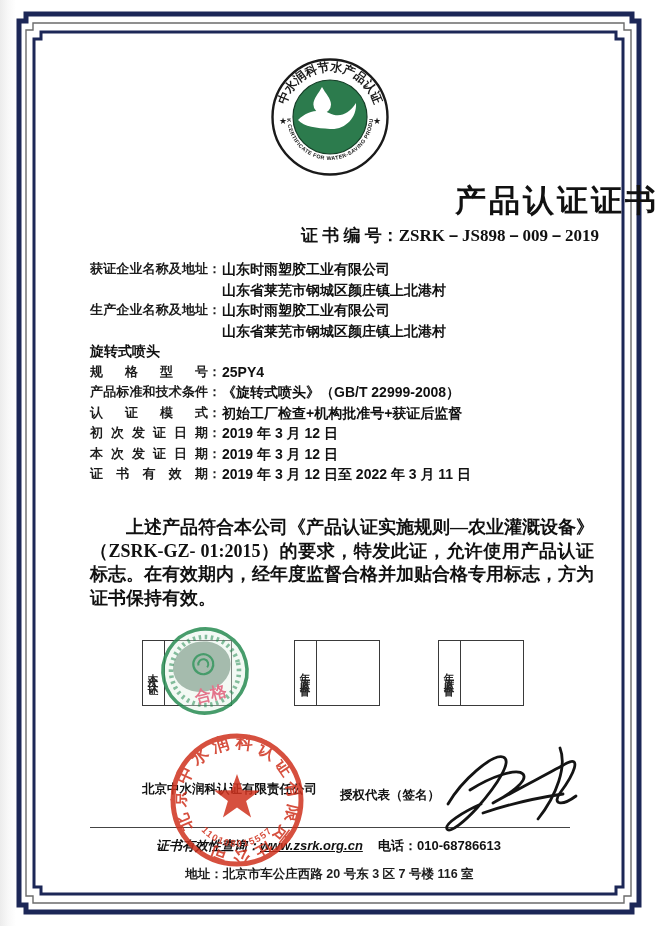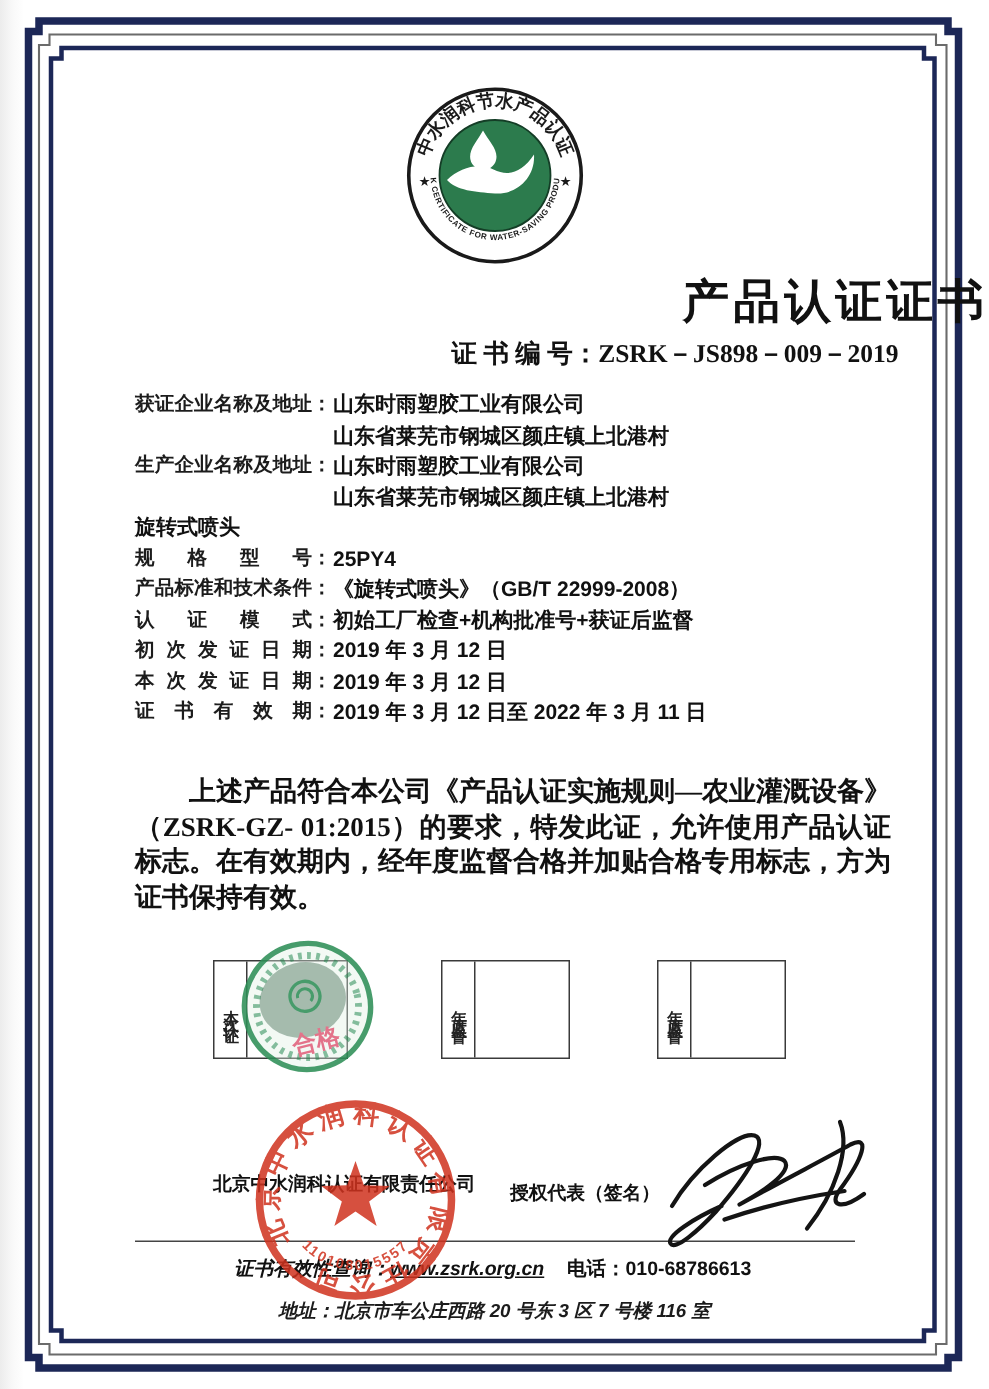--- a/index.html
+++ b/index.html
@@ -39,21 +39,21 @@
     display:flex; align-items:center; justify-content:center;
   }
   .vlabel {
     writing-mode:vertical-rl; text-orientation:upright;
     font-size:10.5px; font-weight:700; letter-spacing:4px; color:#222;
   }
   .issuer-line { font-size:12.5px; font-weight:700; color:#111; white-space:nowrap; }
   .hr1 { left:90px; top:827px; width:480px; height:0; border-top:1.6px solid #444; }
   .footline { font-size:13px; font-weight:700; color:#111; white-space:nowrap; }
   .url { text-decoration:underline; }
-  .address { left:0; right:0; top:866px; text-align:center; font-size:12.5px; font-weight:700;font-style:italic; }
+  .address { left:0; right:0; top:866px; text-align:center; font-size:12.5px; font-weight:700; }
 </style>
 </head>
 <body>
 
 <div class="page">
 
   <svg class="abs" style="left:0;top:0;" width="659" height="926" viewBox="0 0 659 926">
     <path d="M26 14 H632 V21 H639 V905 H632 V912 H26 V905 H19 V21 H26 Z" fill="none" stroke="#1c2757" stroke-width="5"></path>
     <path d="M33 23 H624 V30 H631 V896 H624 V903 H33 V896 H26 V30 H33 Z" fill="none" stroke="#6b6b6b" stroke-width="1.4"></path>
     <path d="M41 32 H616 V39 H623 V887 H616 V894 H41 V887 H34 V39 H41 Z" fill="none" stroke="#1c2757" stroke-width="3"></path>

